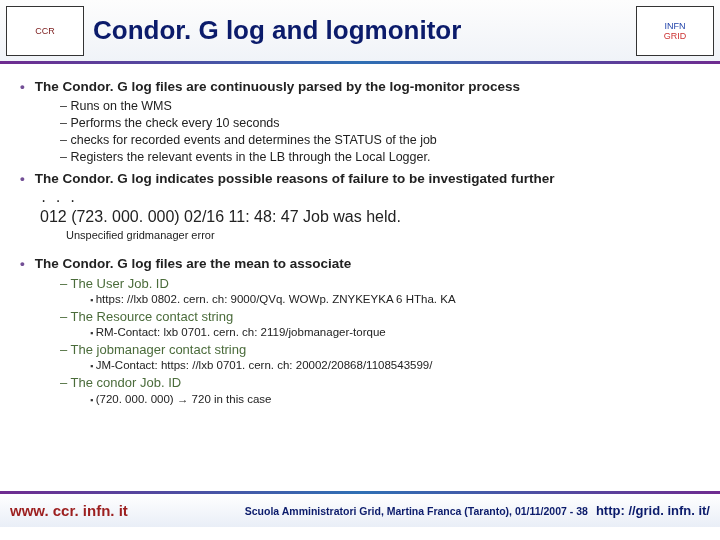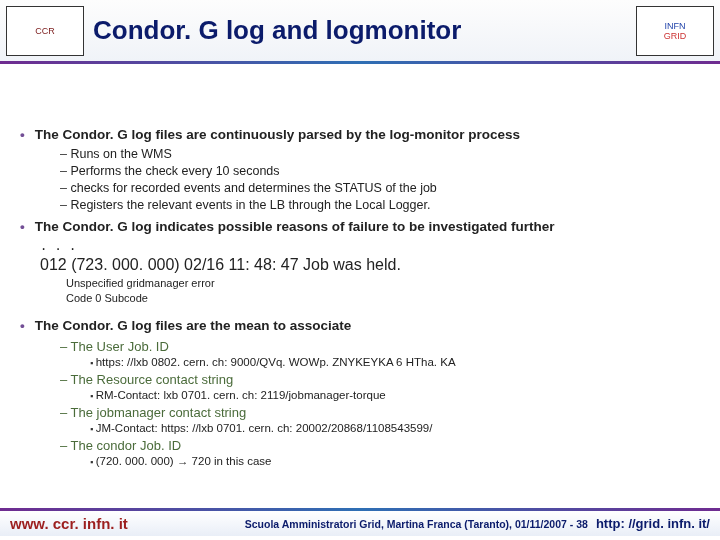--- a/index.html
+++ b/index.html
@@ -41,40 +41,39 @@
     text-align: left;
     font-size: 26px;
     font-weight: bold;
     color: #0b1b6b;
   }
   .content {
     padding: 10px 20px 0 20px;
     font-size: 12.5px;
     color: #222;
     line-height: 1.35;
-    margin-top: 48px;
   }
   .b1 { margin: 4px 0 2px 0; font-weight: bold; font-size: 13.5px; }
   .b1::before { content: "•"; color:#734f96; margin-right: 10px; }
   .dash { margin-left: 40px; }
   .dash::before { content: "– "; color:#333; }
   .ellips { margin-left: 20px; font-family: monospace; font-size: 12px; }
   .mono { margin-left: 20px; font-family: Arial; font-size: 16px; }
   .mono-indent { margin-left: 46px; font-size: 11px; }
   .dash-green { margin-left: 40px; color:#4a6b3a; font-size: 13px; }
   .dash-green::before { content: "– "; }
   .sq { margin-left: 70px; font-size: 11.5px; color:#222; }
   .sq::before { content: "▪ "; font-size: 9px; color:#333; }
   .arrow { font-family: Arial; }
   .footer {
     position: absolute;
-    bottom: 4px;
+    bottom: 13px;
     left: 0;
     width: 100%;
-    height: 28px;
+    height: 36px;
     display: flex;
     align-items: center;
     justify-content: space-between;
     padding: 0 10px;
     background: linear-gradient(#fff,#e9eef7);
     border-top: 3px solid;
     border-image: linear-gradient(90deg,#6f2b90 0%, #2e6fb4 50%, #6f2b90 100%) 1;
     font-size: 11px;
     font-weight: bold;
   }
@@ -100,21 +99,20 @@
   <div class="b1">The Condor. G log files are continuously parsed by the log-monitor process</div>
   <div class="dash">Runs on the WMS</div>
   <div class="dash">Performs the check every 10 seconds</div>
   <div class="dash">checks for recorded events and determines the STATUS of the job</div>
   <div class="dash">Registers the relevant events in the LB through the Local Logger.</div>
 
   <div class="b1">The Condor. G log indicates possible reasons of failure to be investigated further</div>
   <div class="ellips">. . .</div>
   <div class="mono">012 (723. 000. 000) 02/16 11: 48: 47 Job was held.</div>
   <div class="mono-indent">Unspecified gridmanager error</div>
-  <div class="mono-indent">Code 0 Subcode</div>
 
   <div class="sect-gap"></div>
 
   <div class="b1">The Condor. G log files are the mean to associate</div>
 
   <div class="dash-green">The User Job. ID</div>
   <div class="sq">https: //lxb 0802. cern. ch: 9000/QVq. WOWp. ZNYKEYKA 6 HTha. KA</div>
 
   <div class="dash-green">The Resource contact string</div>
   <div class="sq">RM-Contact: lxb 0701. cern. ch: 2119/jobmanager-torque</div>

